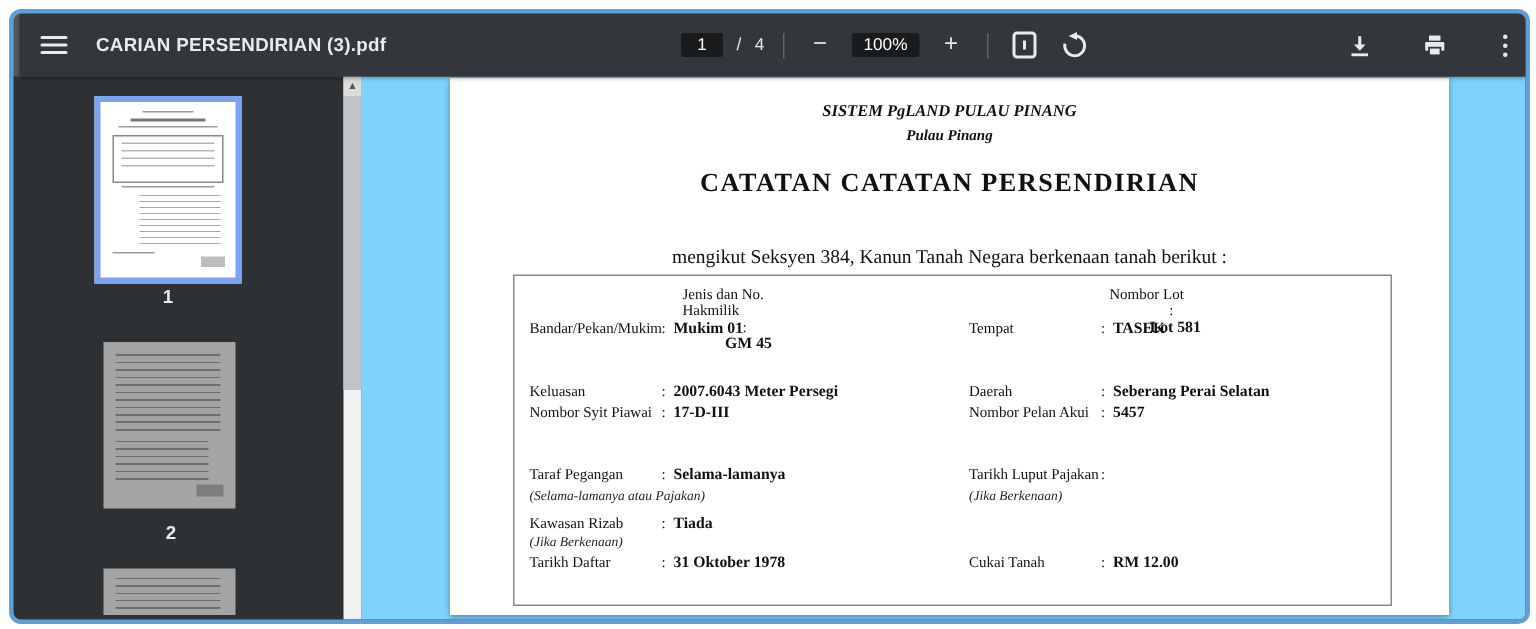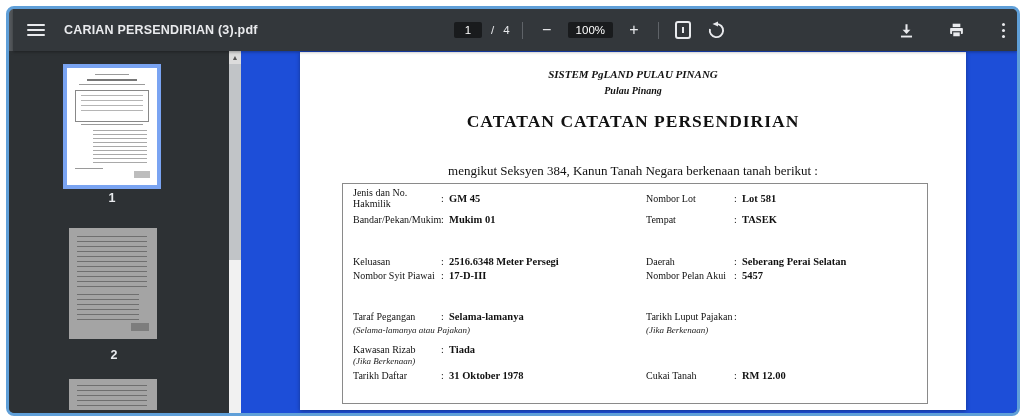--- a/index.html
+++ b/index.html
@@ -41,39 +41,39 @@
   .thumb2{left:60px;top:177px;width:88px;height:111px;background:#a4a4a4;}
   .thumb3{left:60px;top:328px;width:88px;height:31px;background:#a4a4a4;}
   .gpara{position:absolute;background:repeating-linear-gradient(#6f6f6f 0 1px,transparent 1px 5px);}
   .gstamp{position:absolute;right:8px;bottom:8px;width:18px;height:8px;background:#7d7d7d;}
   
   .sb-scroll{position:absolute;right:0;top:0;bottom:0;width:12px;background:#f1f1f1;}
   .sb-up{position:absolute;top:0;left:0;width:12px;height:13px;display:flex;align-items:center;justify-content:center;
     color:#555;font-size:7px;cursor:pointer;background:#dcdcdc;}
   .sb-thumb{position:absolute;top:13px;left:0;width:12px;height:196px;background:#c1c4c7;cursor:pointer;}
   
-  .docarea{position:absolute;left:232px;top:42px;right:0;bottom:0;background:#1d4ed8;}
+  .docarea{position:absolute;left:232px;top:42px;right:0;bottom:0;background:#7dd3fc;}
   .page{position:absolute;left:59px;top:1px;width:666px;height:358px;background:#fff;
     box-shadow:0 1px 4px rgba(0,0,0,.35);font-family:"Liberation Serif",serif;color:#111;}
   .ctr{position:absolute;left:0;width:100%;text-align:center;}
   .org1{top:16px;font-size:11px;font-style:italic;font-weight:600;}
   .org2{top:33px;font-size:10px;font-style:italic;font-weight:600;}
   .doctitle{top:59px;font-size:17.5px;font-weight:700;letter-spacing:1px;}
   .intro1{top:89px;font-size:13px;}
   .intro2{top:111px;font-size:13px;}
   .dtable{position:absolute;left:42px;top:131px;width:584px;height:219px;border:1px solid #8a8a8a;}
   .fcol{position:absolute;top:0;height:100%;}
   .fcol-l{left:10px;width:292px;}
   .fcol-r{left:303px;width:275px;}
   .trow{position:absolute;left:0;width:100%;height:14px;display:flex;align-items:center;font-size:10px;}
   .trow .lab{width:88px;flex:none;}
   .trow .col{width:8px;flex:none;}
   .trow .val{font-weight:700;font-size:10.5px;white-space:nowrap;}
   .tnote{position:absolute;left:0;width:100%;font-size:9px;font-style:italic;color:#222;}
-  .r1{top:7px;} .r2{top:28px;} .r3{top:50px;margin-top:20px;} .r4{top:84px;} .r5{top:125px;}
+  .r1{top:7px;flex-direction:column;} .r2{top:28px;} .r3{top:50px;margin-top:20px;} .r4{top:84px;} .r5{top:125px;}
   .n5{top:141px;} .r6{top:158px;} .n6{top:172px;} .r7{top:184px;}
 </style>
 </head>
 <body>
 
 <div class="frame">
 
   <div class="toolbar">
     <div class="tb-left">
       <div class="hamburger">
@@ -184,21 +184,21 @@
             <span class="val">GM 45</span>
           </div>
           <div class="trow r2">
             <span class="lab">Bandar/Pekan/Mukim</span>
             <span class="col">:</span>
             <span class="val">Mukim 01</span>
           </div>
           <div class="trow r3">
             <span class="lab">Keluasan</span>
             <span class="col">:</span>
-            <span class="val">2516.6348 Meter Persegi</span>
+            <span class="val">2007.6043 Meter Persegi</span>
           </div>
           <div class="trow r4">
             <span class="lab">Nombor Syit Piawai</span>
             <span class="col">:</span>
             <span class="val">17-D-III</span>
           </div>
           <div class="trow r5">
             <span class="lab">Taraf Pegangan</span>
             <span class="col">:</span>
             <span class="val">Selama-lamanya</span>

